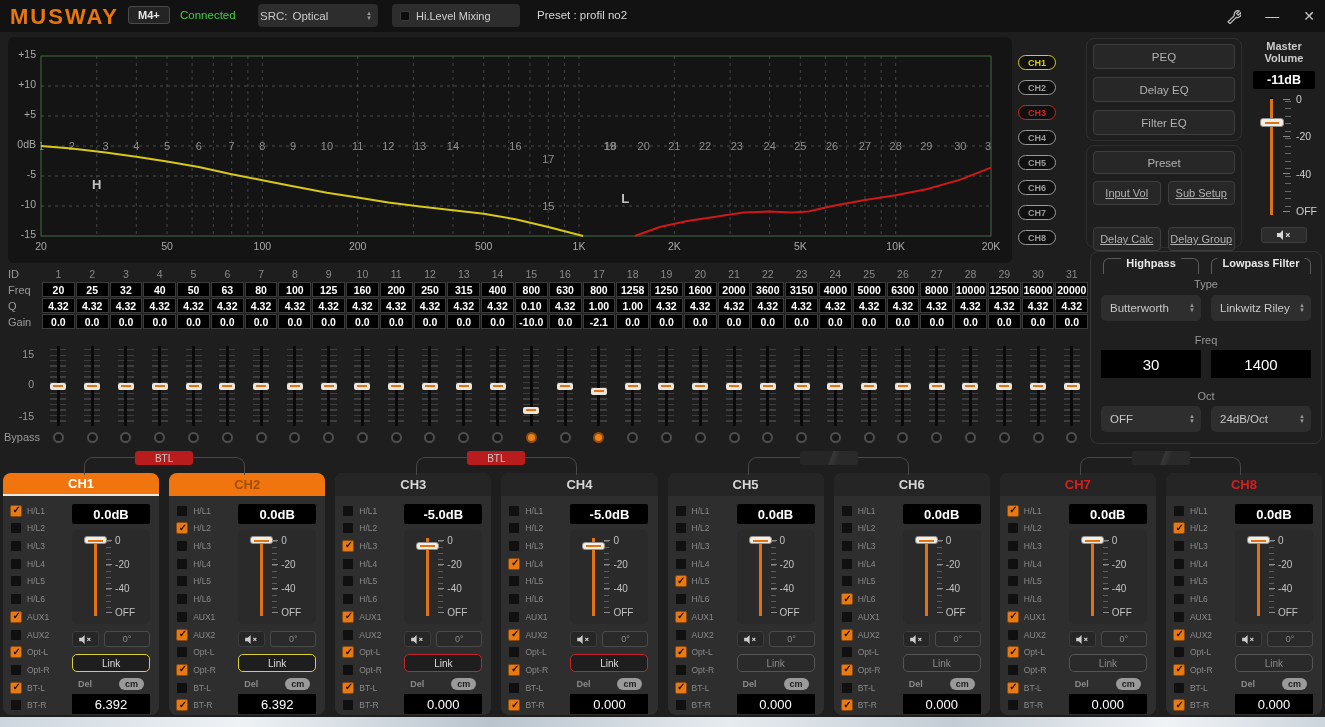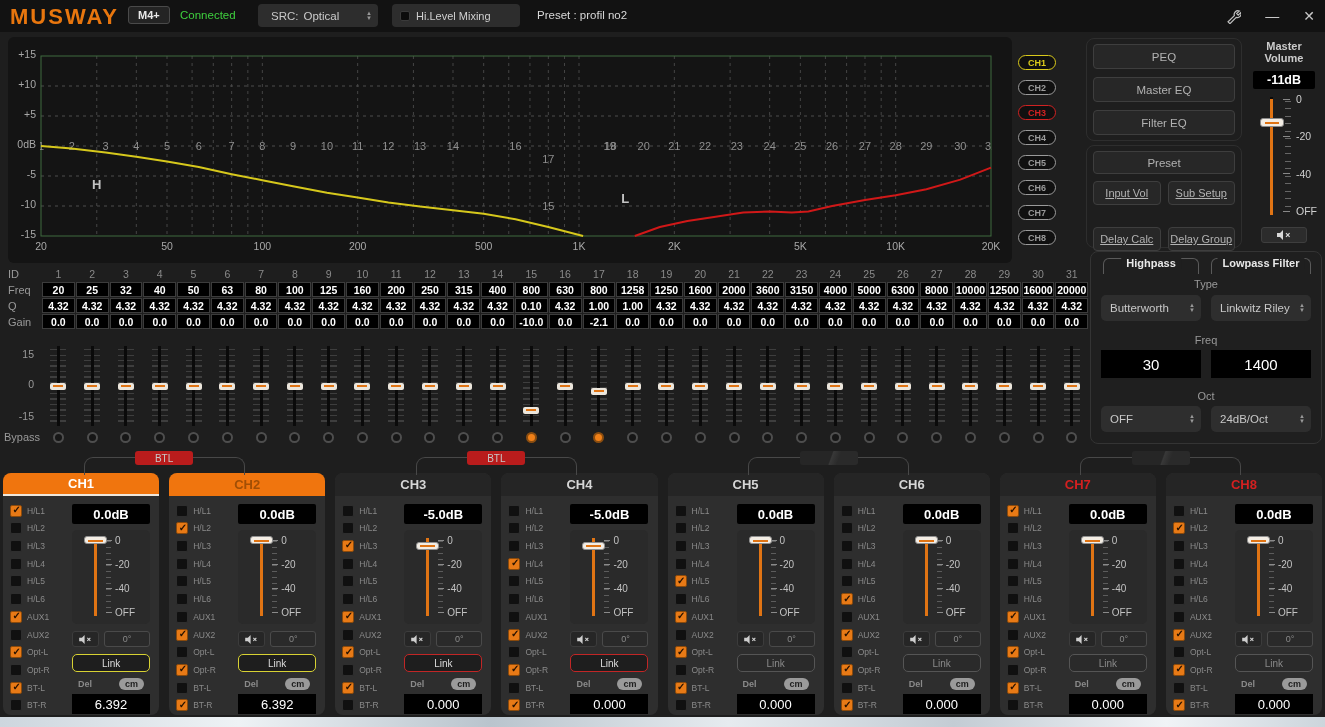--- a/index.html
+++ b/index.html
@@ -9,21 +9,21 @@
 
   
   .titlebar { position:absolute; left:0; top:0; width:1325px; height:32px; background:#121212;
     display:flex; align-items:center; }
   .logo { position:absolute; left:10px; top:4px; font-size:22px; font-weight:800; letter-spacing:2px;
     color:#e8760e; font-style:normal; }
   .model { position:absolute; left:128px; top:6px; padding:2px 9px; background:#242424;
     border:1px solid #4a4a4a; border-radius:3px; color:#e8e8e8; font-size:11px; font-weight:bold; }
   .connected { position:absolute; left:180px; top:9px; color:#3ecf3e; font-size:11.5px; }
   .src { position:absolute; left:258px; top:4px; width:120px; height:23px; background:#2d2d2d;
-    border-radius:4px; display:flex; align-items:center; padding:0 6px 0 13px; color:#c8c8c8; font-size:11.5px; gap:5px; }
+    border-radius:4px; display:flex; align-items:center; padding:0 6px 0 2px; color:#c8c8c8; font-size:11.5px; gap:5px; }
   .src .val { color:#cccccc; }
   .stepper { margin-left:auto; display:flex; flex-direction:column; line-height:5px; font-size:6px; color:#999; }
   .hilevel { position:absolute; left:392px; top:4px; width:128px; height:23px; background:#2d2d2d;
     border-radius:4px; display:flex; align-items:center; gap:6px; padding:0 8px; color:#d0d0d0; font-size:11px; }
   .cb { width:10px; height:10px; background:#0c0c0c; border:1px solid #3a3a3a; border-radius:2px; }
   .preset-info { position:absolute; left:537px; top:9px; color:#d8d8d8; font-size:11.5px; }
   .win-icons { position:absolute; right:10px; top:0; height:32px; display:flex; align-items:center; gap:24px; }
   .win-icons .wi { color:#c8c8c8; font-size:14px; cursor:pointer; }
   .wrench-svg { width:15px; height:15px; display:block; }
 
@@ -304,21 +304,21 @@
       <div class="pill" style="color: rgb(208, 34, 34); border-color: rgb(208, 34, 34);">CH3</div>
       <div class="pill" style="color: rgb(154, 154, 154); border-color: rgb(154, 154, 154);">CH4</div>
       <div class="pill" style="color: rgb(154, 154, 154); border-color: rgb(154, 154, 154);">CH5</div>
       <div class="pill" style="color: rgb(154, 154, 154); border-color: rgb(154, 154, 154);">CH6</div>
       <div class="pill" style="color: rgb(154, 154, 154); border-color: rgb(154, 154, 154);">CH7</div>
       <div class="pill" style="color: rgb(154, 154, 154); border-color: rgb(154, 154, 154);">CH8</div>
     </div>
 
   <div class="group1">
     <div class="rbtn">PEQ</div>
-    <div class="rbtn">Master EQ</div>
+    <div class="rbtn">Delay EQ</div>
     <div class="rbtn">Filter EQ</div>
   </div>
   <div class="group2">
     <div class="rbtn preset">Preset</div>
     <div class="rgrid">
       <div class="rbtn small">Input Vol</div>
       <div class="rbtn small">Sub Setup</div>
       <div class="rbtn small">Delay Calc</div>
       <div class="rbtn small">Delay Group</div>
     </div>

